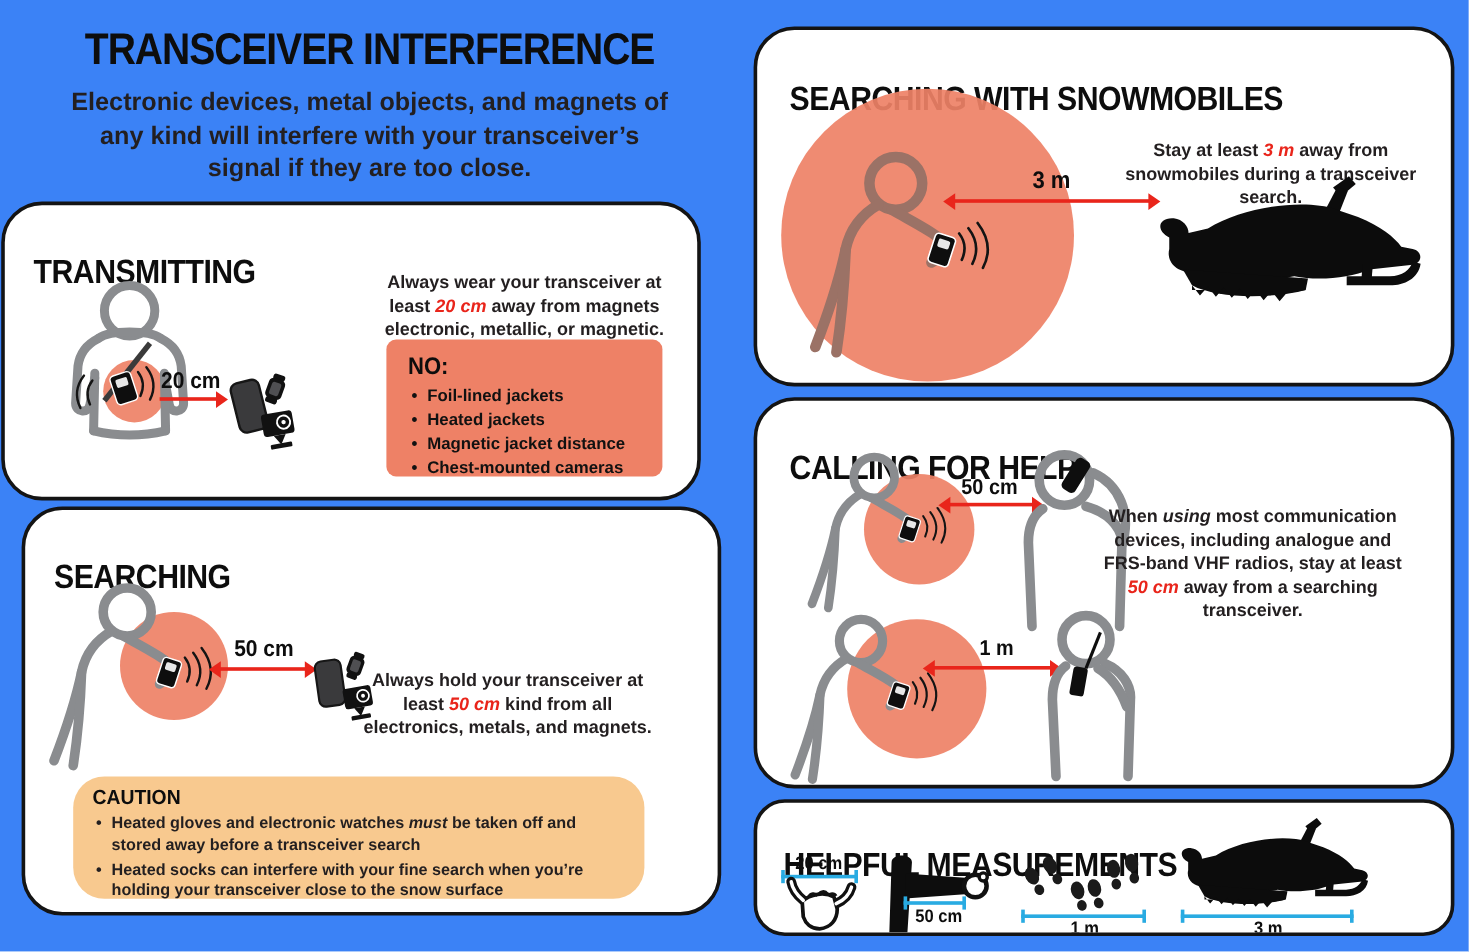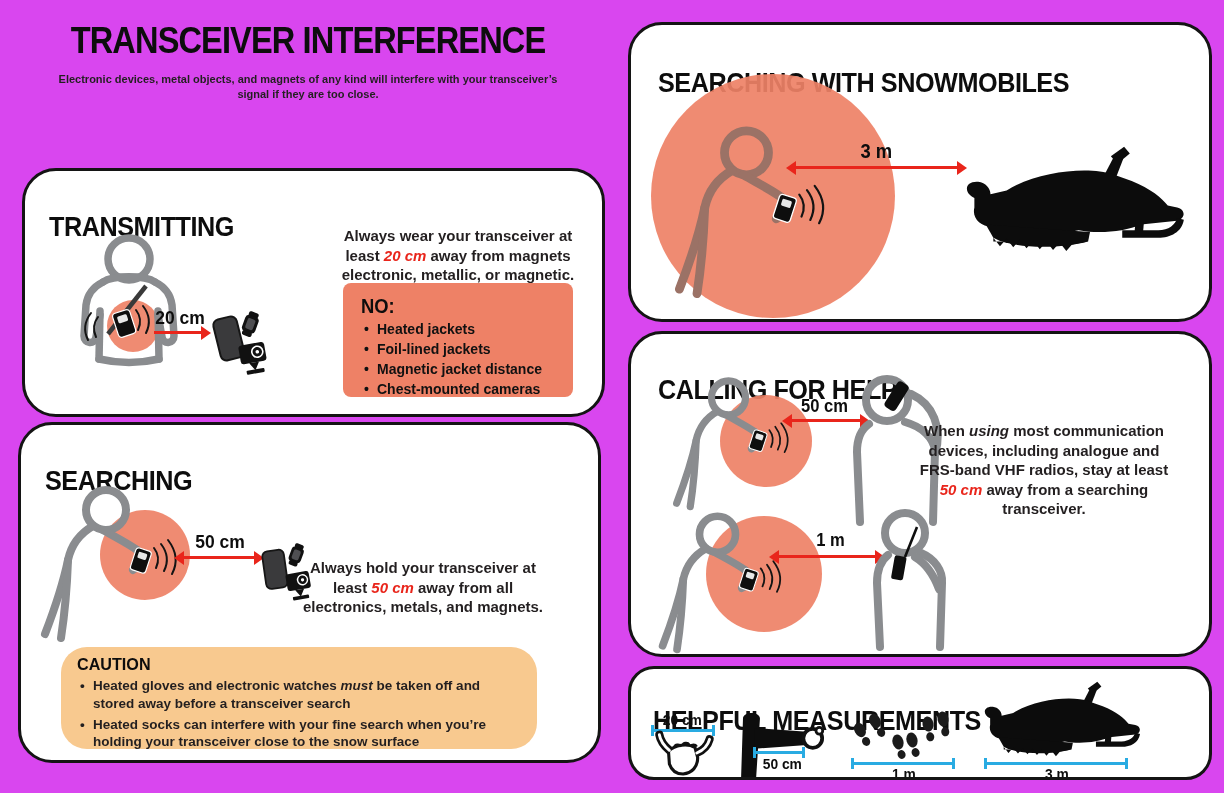--- a/index.html
+++ b/index.html
@@ -1,16 +1,16 @@
 <!DOCTYPE html>
 <html><head>
 <meta charset="utf-8">
 <style>
   html,body{margin:0;padding:0;background:#fff;}
-  .canvas{position:relative;width:1224px;height:793px;background:#d946ef;overflow:hidden;
+  .canvas{position:relative;width:1224px;height:793px;background:#3b82f6;overflow:hidden;
           font-family:"Liberation Sans","DejaVu Sans",sans-serif;color:#231F20;}
   .panel{position:absolute;border:3.5px solid #141414;border-radius:34px;background:#fff;overflow:hidden;}
   .panel-title{position:absolute;font-weight:800;font-size:28px;color:#0d0d0d;
                transform:scaleX(.9);transform-origin:0 50%;white-space:nowrap;letter-spacing:-.5px;}
   .note{position:absolute;font-size:15px;font-weight:600;text-align:center;line-height:1.3;color:#231F20;}
   .hl{color:#E9251B;font-style:italic;font-weight:700;}
   .em{font-style:italic;}
   .dist{position:absolute;font-weight:800;font-size:19px;color:#0d0d0d;white-space:nowrap;transform:scaleX(.92);}
   .disc{position:absolute;border-radius:50%;background:rgba(238,129,102,.92);}
   .arrow{position:absolute;height:3px;background:#E9251B;}
@@ -25,21 +25,21 @@
   .plain{list-style:none;margin:0;padding:0;}
   .plain li{position:relative;padding-left:16px;}
   .plain li::before{content:"\2022";position:absolute;left:3px;}
   
   .header{position:absolute;left:0;top:14px;width:616px;text-align:center;}
   .main-title{margin:6px 0 0;font-size:37px;font-weight:800;color:#0d0d0d;letter-spacing:-1px;
               transform:scaleX(.88);transform-origin:50% 50%;white-space:nowrap;}
   .subtitle-row{display:flex;align-items:center;justify-content:center;gap:10px;margin-top:-2px;}
   .subtitle{margin:0;font-size:28px;font-weight:800;color:#0d0d0d;letter-spacing:-.5px;
             transform:scaleX(.9);white-space:nowrap;}
-  .intro{margin:10px auto 0;width:505px;font-size:11px;font-weight:700;line-height:1.32;color:#231F20;}
+  .intro{margin:10px auto 0;width:505px;font-size:21px;font-weight:700;line-height:1.32;color:#231F20;}
   
   .no-box{position:absolute;background:#EE8166;border-radius:8px;padding:12px 14px 10px 18px;box-sizing:border-box;}
   .no-title{font-weight:800;font-size:20px;color:#0d0d0d;transform:scaleX(.92);transform-origin:0 50%;}
   .no-box .plain{margin-top:2px;font-size:14px;font-weight:600;line-height:1.42;color:#111;}
   .caution-box{position:absolute;background:#F8C98F;border-radius:26px;padding:8px 16px;box-sizing:border-box;}
   .caution-title{font-weight:800;font-size:17px;color:#0d0d0d;transform:scaleX(.95);transform-origin:0 50%;}
   .caution-box .plain{margin-top:2px;font-size:13.5px;font-weight:600;line-height:1.32;color:#231F20;}
   .caution-box .plain li{margin-bottom:3px;}
   svg{position:absolute;overflow:visible;}
   .fig path,.fig circle{vector-effect:none;}
@@ -47,21 +47,21 @@
 </head>
 <body>
 
 <div class="canvas">
 
   <div class="header">
     <h1 class="main-title">TRANSCEIVER INTERFERENCE</h1>
     <p class="intro">Electronic devices, metal objects, and magnets of any kind will interfere with your transceiver’s signal if they are too close.</p>
   </div>
 
-  <section class="panel" style="left:22px;top:168px;width:577px;height:243px;">
+  <section class="panel" style="left:1px;top:168px;width:577px;height:243px;">
     <h3 class="panel-title" style="left:24px;top:12px;">TRANSMITTING</h3>
 
     <div class="disc" style="left:82px;top:129px;width:52px;height:52px;"></div>
 
     <svg class="fig" style="left:52px;top:64px;" width="110" height="135" viewBox="0 0 110 135">
       <g stroke="#8A8C8F" stroke-width="7.5" fill="none" stroke-linecap="round" stroke-linejoin="round">
         <circle cx="52" cy="24" r="21"></circle>
         <path d="M26,47 C36,40 68,40 78,47"></path>
         <path d="M26,47 C14,53 10,62 9,70 L7,101 C7,109 18,110 19,102 L23,80"></path>
         <path d="M78,47 C90,53 94,62 95,70 L97,101 C97,109 86,110 85,102 L81,80"></path>
@@ -104,22 +104,22 @@
         <polygon points="8,19 18,19 13,27" fill="#111"></polygon>
         <rect x="4" y="26" width="18" height="4" rx="1" fill="#111"></rect>
       </g>
     </svg>
 
     <p class="note" style="left:314px;top:40px;width:238px;"><span>Always wear your transceiver at least </span><span class="hl">20 cm</span><span> away from magnets electronic, metallic, or magnetic.</span></p>
 
     <div class="no-box" style="left:318px;top:112px;width:230px;height:114px;">
       <div class="no-title">NO:</div>
       <ul class="plain">
+        <li>Foil-lined jackets</li>
         <li>Heated jackets</li>
-        <li>Foil-lined jackets</li>
         <li>Magnetic jacket distance</li>
         <li>Chest-mounted cameras</li>
       </ul>
     </div>
   </section>
 
   <section class="panel" style="left:18px;top:422px;width:577px;height:335px;">
     <h3 class="panel-title" style="left:24px;top:12px;">SEARCHING</h3>
 
     <div class="disc" style="left:79px;top:85px;width:90px;height:90px;"></div>
@@ -160,21 +160,21 @@
       </g>
       <g transform="translate(30,37) rotate(-10)">
         <rect x="0" y="0" width="26" height="19" rx="3" fill="#111"></rect>
           <circle cx="18" cy="9" r="5.5" fill="#111" stroke="#fff" stroke-width="1.6"></circle>
         <circle cx="18" cy="9" r="1.8" fill="#fff"></circle>
           <polygon points="8,19 18,19 13,27" fill="#111"></polygon>
           <rect x="4" y="26" width="18" height="4" rx="1" fill="#111"></rect>
       </g>
     </svg>
 
-    <p class="note" style="left:278px;top:118px;width:248px;"><span>Always hold your transceiver at least </span><span class="hl">50 cm</span><span> away from all electronics, metals, and magnets.</span></p>
+    <p class="note" style="left:278px;top:118px;width:248px;"><span>Always hold your transceiver at least </span><span class="hl">50 cm</span><span> kind from all electronics, metals, and magnets.</span></p>
 
     <div class="caution-box" style="left:40px;top:222px;width:476px;height:102px;">
       <div class="caution-title">CAUTION</div>
       <ul class="plain">
         <li><span>Heated gloves and electronic watches </span><b class="em">must</b><span> be taken off and stored away before a transceiver search</span></li>
         <li>Heated socks can interfere with your fine search when you’re holding your transceiver close to the snow surface</li>
       </ul>
     </div>
   </section>
 
@@ -200,20 +200,21 @@
         <g transform="rotate(18)">
           <rect x="-8" y="-11" width="16" height="23" rx="3" fill="#0e0e0e" stroke="#fff" stroke-width="1.2"></rect>
           <rect x="-4.5" y="-7.5" width="9" height="6.5" rx="1.5" fill="#fff" opacity=".9"></rect>
         </g>
       </g>
     </svg>
 
     <div class="dist" style="left:228px;top:115px;font-size:20px;">3 m</div>
     <div class="arrow left right" style="left:164px;top:141px;width:163px;"></div>
 
+    <p class="note" style="left:292px;top:76px;width:272px;"><span>Stay at least </span><span class="hl">3 m</span><span> away from snowmobiles during a transceiver search.</span></p>
 
     <svg class="fig" style="left:322px;top:118px;" width="238" height="109" viewBox="0 0 250 115">
       <g fill="#0c0c0c">
         <path d="M166,14 L180,4 L186,11 L173,22 Z"></path>
         <path d="M158,36 L170,13 L179,17 L170,40 Z"></path>
         <path d="M22,58 C10,52 12,40 26,41 C34,42 39,48 39,54 L56,50 C88,30 142,24 168,33 L188,40 C208,48 220,58 226,66 L236,68 C245,70 245,80 236,82 L198,86 C180,94 152,96 132,92 C102,98 62,98 44,88 C30,90 19,80 22,68 Z"></path>
         <path d="M34,86 L144,94 L142,104 C112,112 64,112 42,100 Z"></path>
         <path d="M42,100 l7,9 7,-8 7,9 7,-8 7,9 7,-8 7,9 7,-8 7,9 7,-8 7,9 6,-7 L142,104 L42,104 Z"></path>
         <path d="M178,92 L216,92 C227,92 234,86 236,79 L243,81 C241,94 229,100 216,100 L178,100 Z"></path>
         <path d="M192,82 L201,82 L200,94 L191,94 Z"></path>

